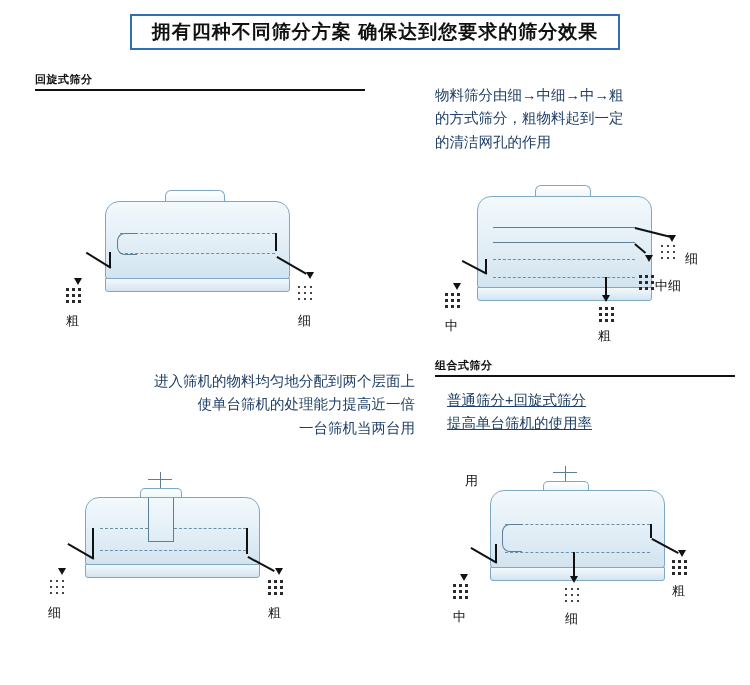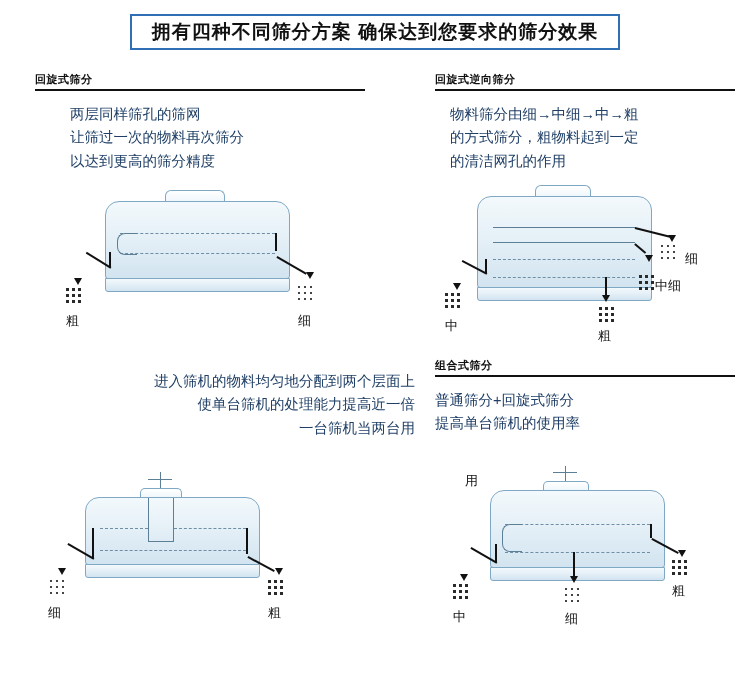--- a/index.html
+++ b/index.html
@@ -159,23 +159,20 @@
 <div class="page">
 
   <div class="banner">
     <div class="banner-text">拥有四种不同筛分方案 确保达到您要求的筛分效果</div>
   </div>
 
   <div class="quad" style="left:35px; top:72px; width:330px;">
     <div class="quad-title">
       <span class="underline">回旋式筛分</span>
     </div>
-    <div class="quad-desc blue" style="margin-left:35px;">两层同样筛孔的筛网
-让筛过一次的物料再次筛分
-以达到更高的筛分精度</div>
   </div>
 
   <div class="machine" style="left:60px; top:190px; width:290px; height:150px;">
 
     <div class="m-top" style="left:105px; top:0px; width:60px; height:12px; border-radius:6px 6px 0 0;"></div>
 
     <div class="m-body" style="left:45px; top:11px; width:185px; height:78px; border-radius:14px 14px 3px 3px;"></div>
 
     <div class="m-body" style="left:45px; top:88px; width:185px; height:14px; border-radius:0 0 3px 3px;"></div>
 
@@ -213,24 +210,21 @@
         <i></i>
         <i></i>
         <i></i>
         <i></i>
         <i></i>
     </div>
     <div class="lbl" style="left:238px; top:122px;">细</div>
   </div>
 
   <div class="quad" style="left:435px; top:72px; width:300px;">
-    <div class="quad-title">
-      <span class="underline">回旋式逆向筛分</span>
-    </div>
-    <div class="quad-desc blue" style="margin-left:15px;">物料筛分由细→中细→中→粗
+    <div class="quad-desc blue" style="">物料筛分由细→中细→中→粗
 的方式筛分，粗物料起到一定
 的清洁网孔的作用</div>
   </div>
 
   <div class="machine" style="left:455px; top:185px; width:280px; height:165px;">
     <div class="m-top" style="left:80px; top:0px; width:56px; height:12px; border-radius:6px 6px 0 0;"></div>
     <div class="m-body" style="left:22px; top:11px; width:175px; height:92px; border-radius:14px 14px 3px 3px;"></div>
     <div class="m-body" style="left:22px; top:102px; width:175px; height:14px; border-radius:0 0 3px 3px;"></div>
 
     <div class="solid-line" style="left:38px; top:42px; width:142px;"></div>
@@ -350,21 +344,21 @@
         <i></i>
         <i></i>
     </div>
     <div class="lbl" style="left:208px; top:132px;">粗</div>
   </div>
 
   <div class="quad" style="left:435px; top:358px; width:300px;">
     <div class="quad-title">
       <span class="underline">组合式筛分</span>
     </div>
-    <div class="quad-desc blue" style="margin-left:0;">普通筛分+回旋式筛分
+    <div class="quad-desc blue" style="margin-left:12px;text-decoration:underline;">普通筛分+回旋式筛分
 提高单台筛机的使用率</div>
   </div>
 
   <div class="machine" style="left:455px; top:462px; width:290px; height:180px;">
     <div class="lbl" style="left:10px; top:10px;">用</div>
 
     <div class="vline" style="left:110px; top:4px; height:16px;"></div>
     <div class="solid-line" style="left:98px; top:10px; width:24px;"></div>
     <div class="m-top" style="left:88px; top:19px; width:46px; height:10px; border-radius:5px 5px 0 0;"></div>
 

